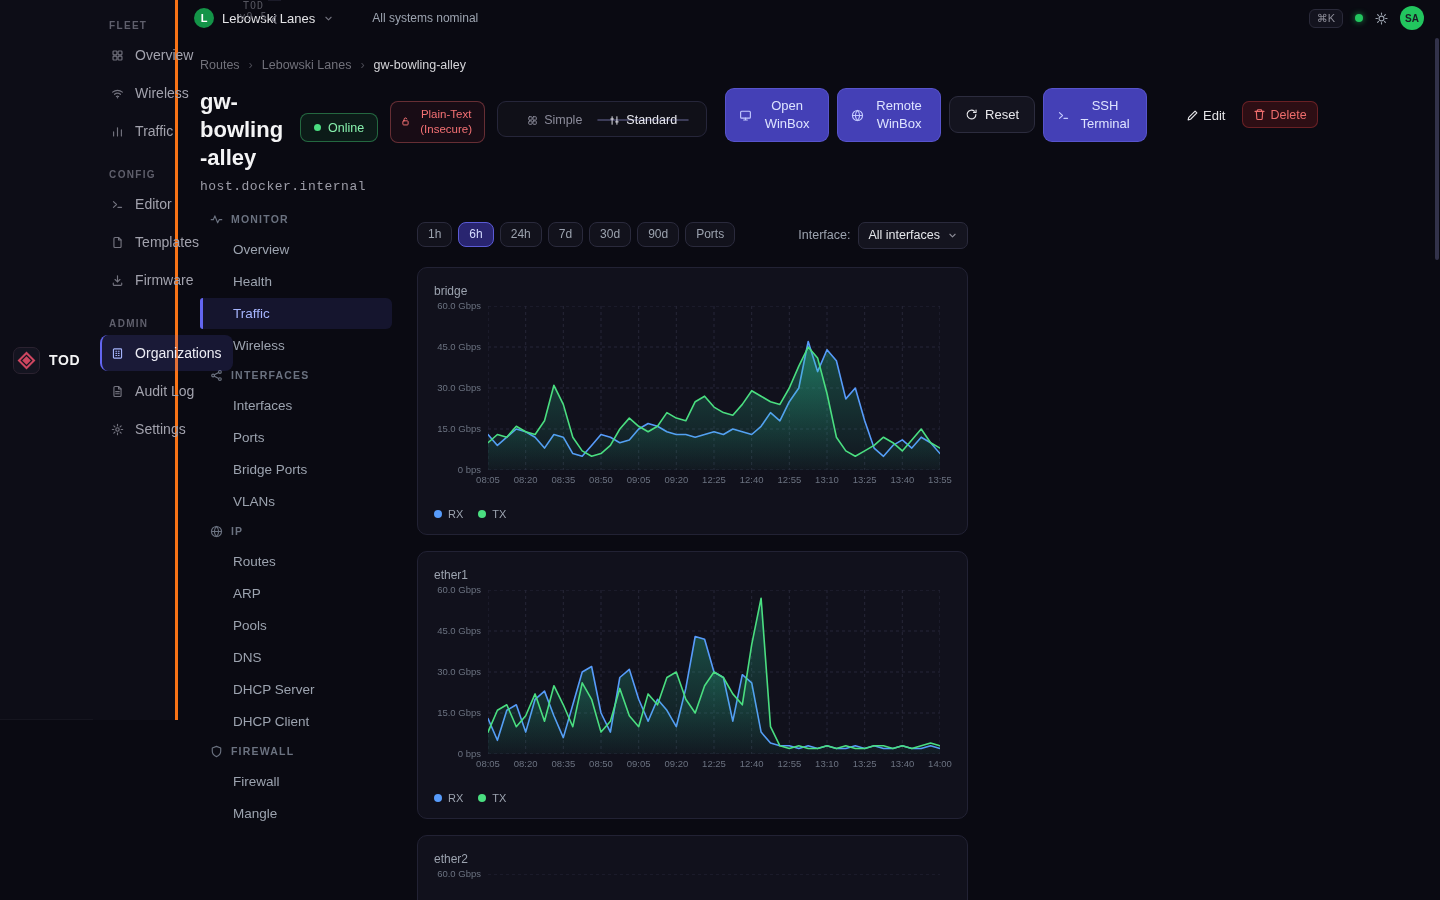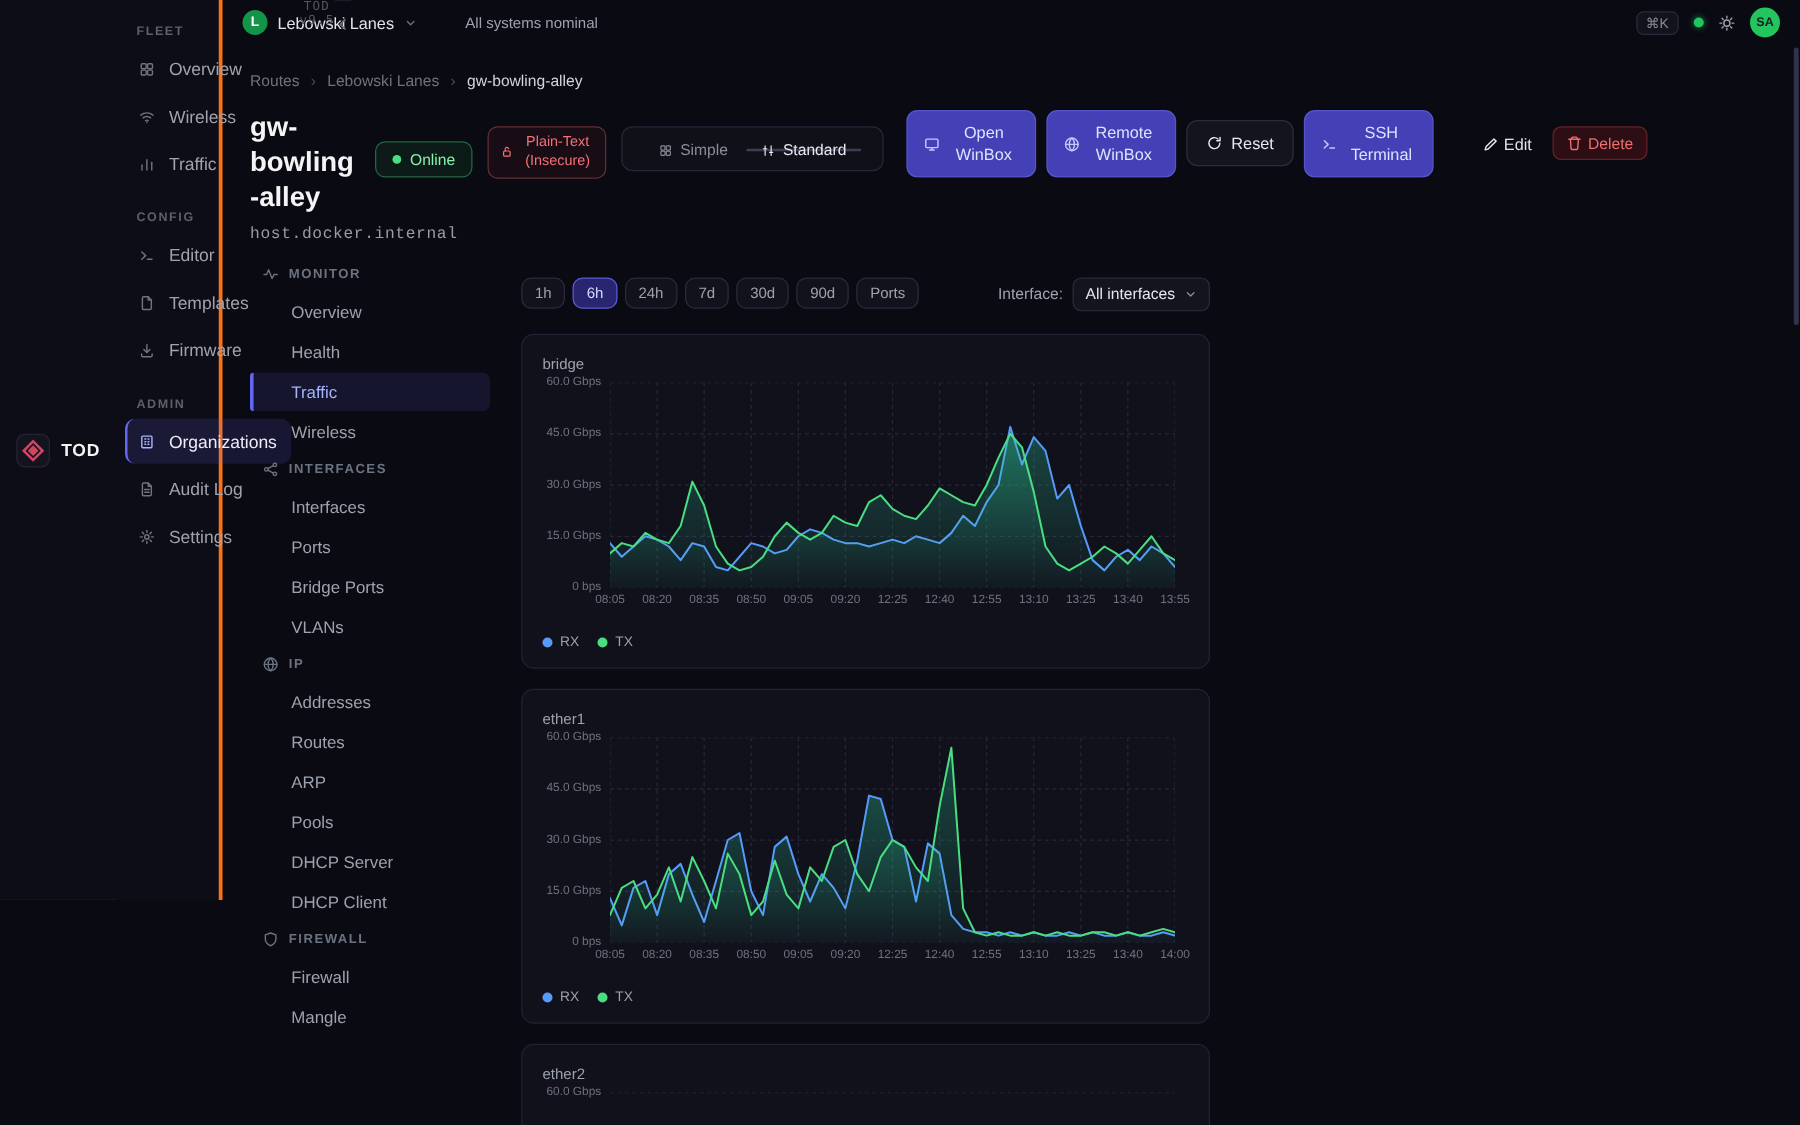--- a/index.html
+++ b/index.html
@@ -382,24 +382,24 @@
         <div class="subnav-section-label">
           <span class="icon sm">
             <svg viewBox="0 0 16 16" fill="none" stroke="currentColor" stroke-width="1.4" stroke-linecap="round" stroke-linejoin="round">
               <circle cx="8" cy="8" r="6.2"></circle>
               <path d="M1.8 8h12.4"></path>
               <path d="M8 1.8c1.7 1.7 2.6 3.9 2.6 6.2S9.7 12.5 8 14.2C6.3 12.5 5.4 10.3 5.4 8S6.3 3.5 8 1.8z"></path>
             </svg>
           </span>
           <span>IP</span>
         </div>
-        <div class="subnav-item">Addresses</div>
         <div class="subnav-item">Routes</div>
         <div class="subnav-item">ARP</div>
         <div class="subnav-item">Pools</div>
+        <div class="subnav-item">DNS</div>
         <div class="subnav-item">DHCP Server</div>
         <div class="subnav-item">DHCP Client</div>
         <div class="subnav-section-label">
           <span class="icon sm">
             <svg viewBox="0 0 16 16" fill="none" stroke="currentColor" stroke-width="1.4" stroke-linecap="round" stroke-linejoin="round">
               <path d="M8 1.7l5.2 1.9v4.1c0 3.1-2.1 5.3-5.2 6.6-3.1-1.3-5.2-3.5-5.2-6.6V3.6z"></path>
             </svg>
           </span>
           <span>FIREWALL</span>
         </div>

